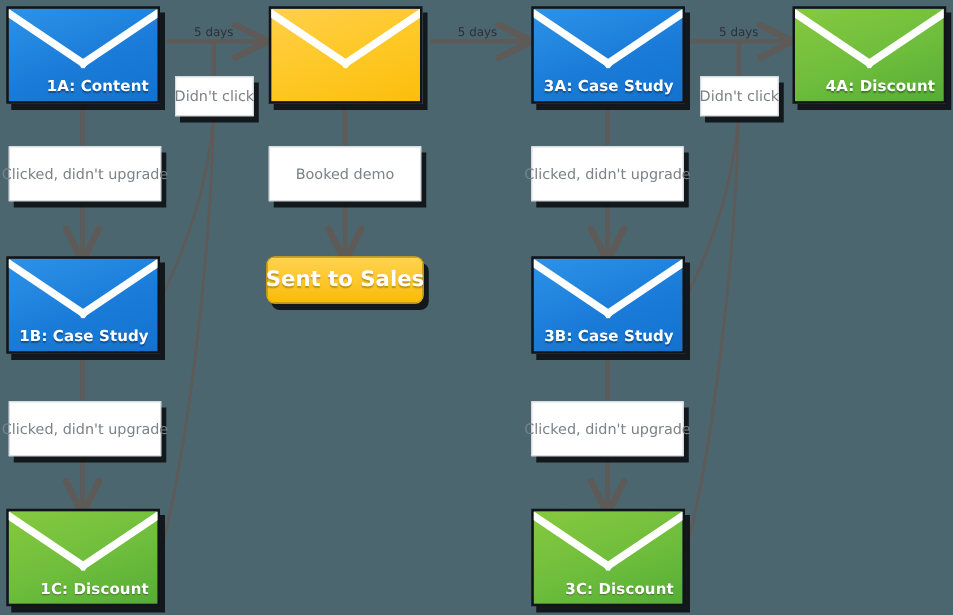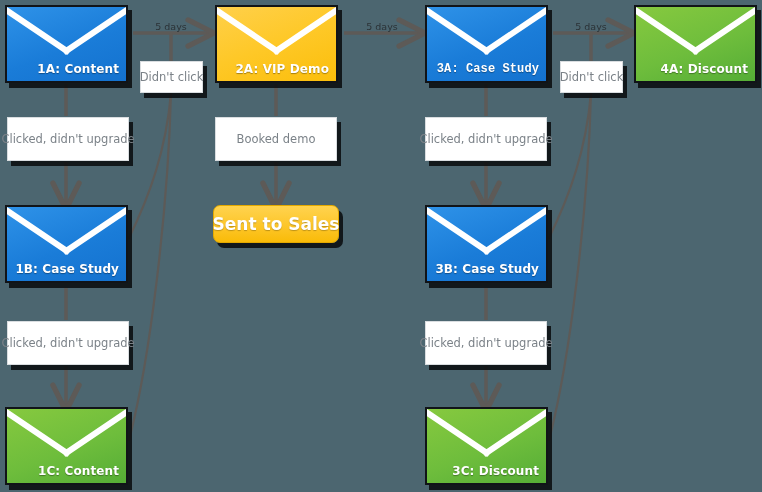--- a/index.html
+++ b/index.html
@@ -153,24 +153,23 @@
 
   <div class="env blue" style="left:5px; top:5px; width:123px; height:78px;">
     <div class="flapL" style="left:0px; top:0px; width:77px; transform:rotate(34deg);"></div>
     <div class="flapR" style="right:0px; top:0px; width:77px; transform-origin:100% 0; transform:rotate(-34deg);"></div>
     <div class="label">1A: Content</div>
   </div>
 
   <div class="env yellow" style="left:215px; top:5px; width:123px; height:78px;">
     <div class="flapL" style="left:0px; top:0px; width:77px; transform:rotate(34deg);"></div>
     <div class="flapR" style="right:0px; top:0px; width:77px; transform-origin:100% 0; transform:rotate(-34deg);"></div>
-    <div class="label">2A: VIP Demo</div>
-  </div>
-
-  <div class="env blue" style="left:425px; top:5px; width:123px; height:78px;font-family:Liberation Mono, monospace;">
+  </div>
+
+  <div class="env blue" style="left:425px; top:5px; width:123px; height:78px;">
     <div class="flapL" style="left:0px; top:0px; width:77px; transform:rotate(34deg);"></div>
     <div class="flapR" style="right:0px; top:0px; width:77px; transform-origin:100% 0; transform:rotate(-34deg);"></div>
     <div class="label">3A: Case Study</div>
   </div>
 
   <div class="env green" style="left:634px; top:5px; width:123px; height:78px;padding-left:30px;">
     <div class="flapL" style="left:0px; top:0px; width:77px; transform:rotate(34deg);"></div>
     <div class="flapR" style="right:0px; top:0px; width:77px; transform-origin:100% 0; transform:rotate(-34deg);"></div>
     <div class="label">4A: Discount</div>
   </div>
@@ -195,21 +194,21 @@
     <div class="flapR" style="right:0px; top:0px; width:77px; transform-origin:100% 0; transform:rotate(-34deg);"></div>
     <div class="label">3B: Case Study</div>
   </div>
 
   <div class="cond" style="left:7px; top:321px; width:122px; height:44px;">Clicked, didn't upgrade</div>
   <div class="cond" style="left:425px; top:321px; width:122px; height:44px;">Clicked, didn't upgrade</div>
 
   <div class="env green" style="left:5px; top:407px; width:123px; height:78px;">
     <div class="flapL" style="left:0px; top:0px; width:77px; transform:rotate(34deg);"></div>
     <div class="flapR" style="right:0px; top:0px; width:77px; transform-origin:100% 0; transform:rotate(-34deg);"></div>
-    <div class="label">1C: Content</div>
+    <div class="label">1C: Discount</div>
   </div>
 
   <div class="env green" style="left:425px; top:407px; width:123px; height:78px;">
     <div class="flapL" style="left:0px; top:0px; width:77px; transform:rotate(34deg);"></div>
     <div class="flapR" style="right:0px; top:0px; width:77px; transform-origin:100% 0; transform:rotate(-34deg);"></div>
     <div class="label">3C: Discount</div>
   </div>
 
 </div>
 

